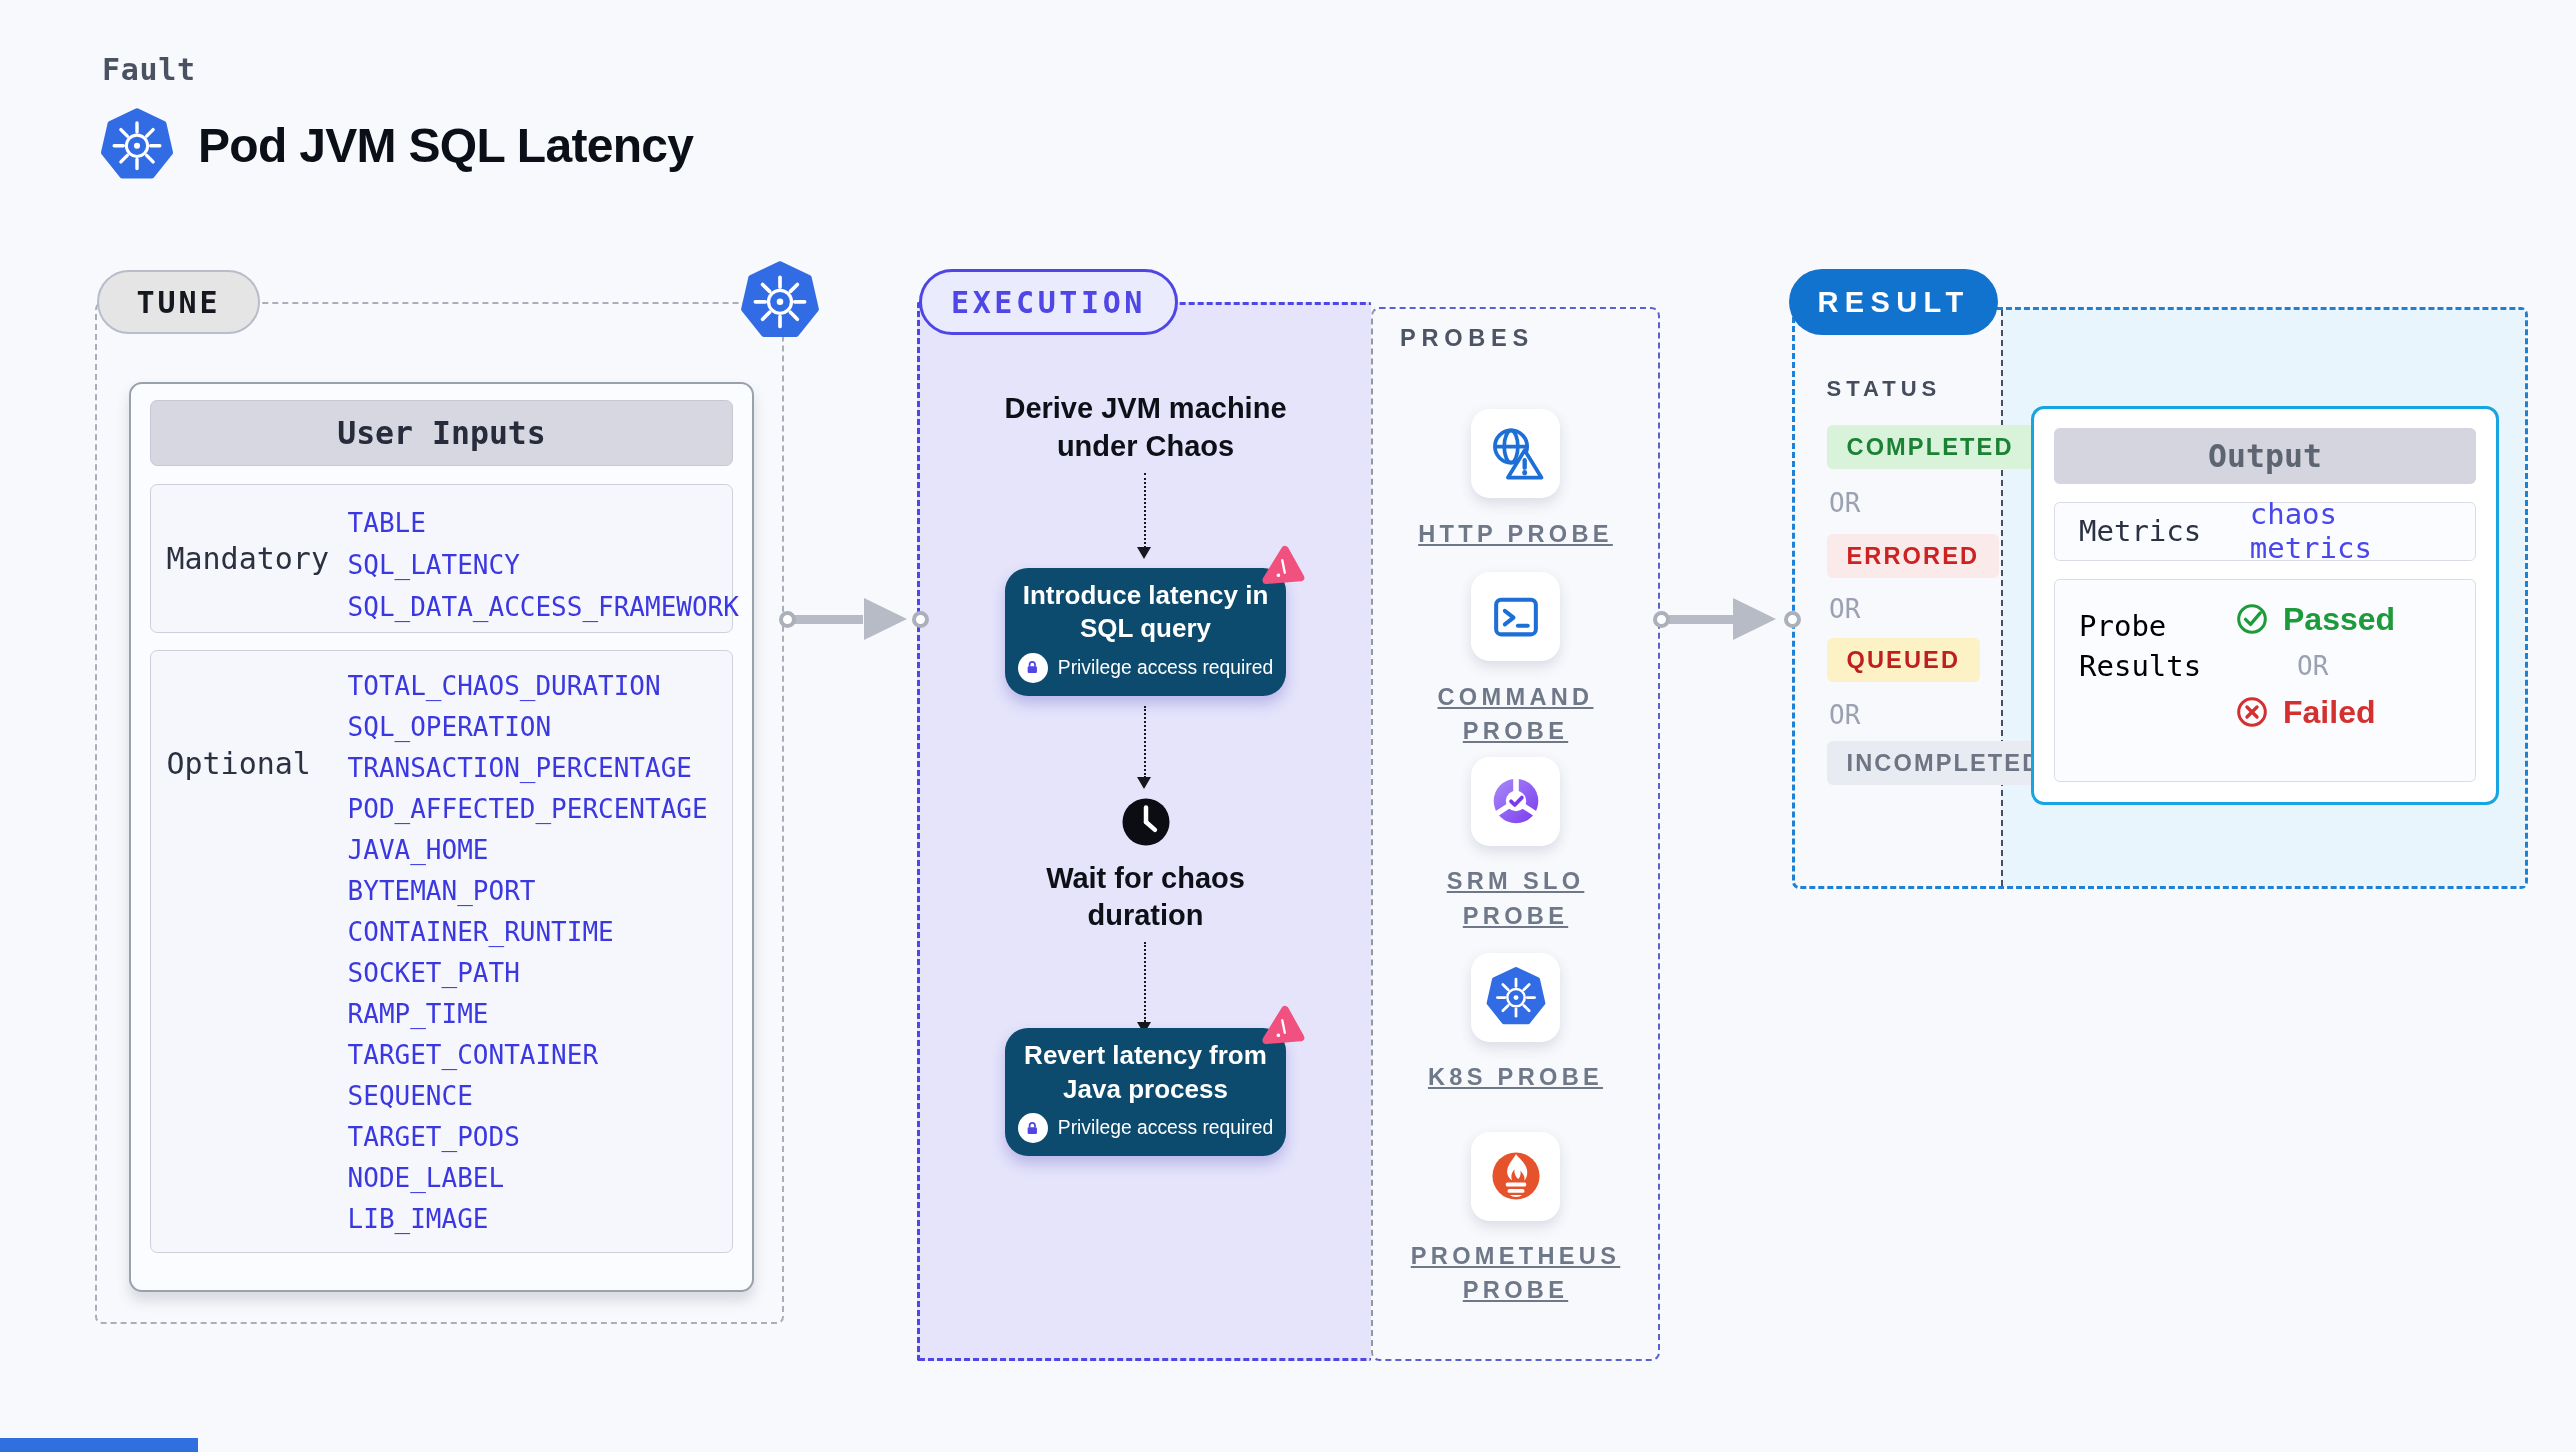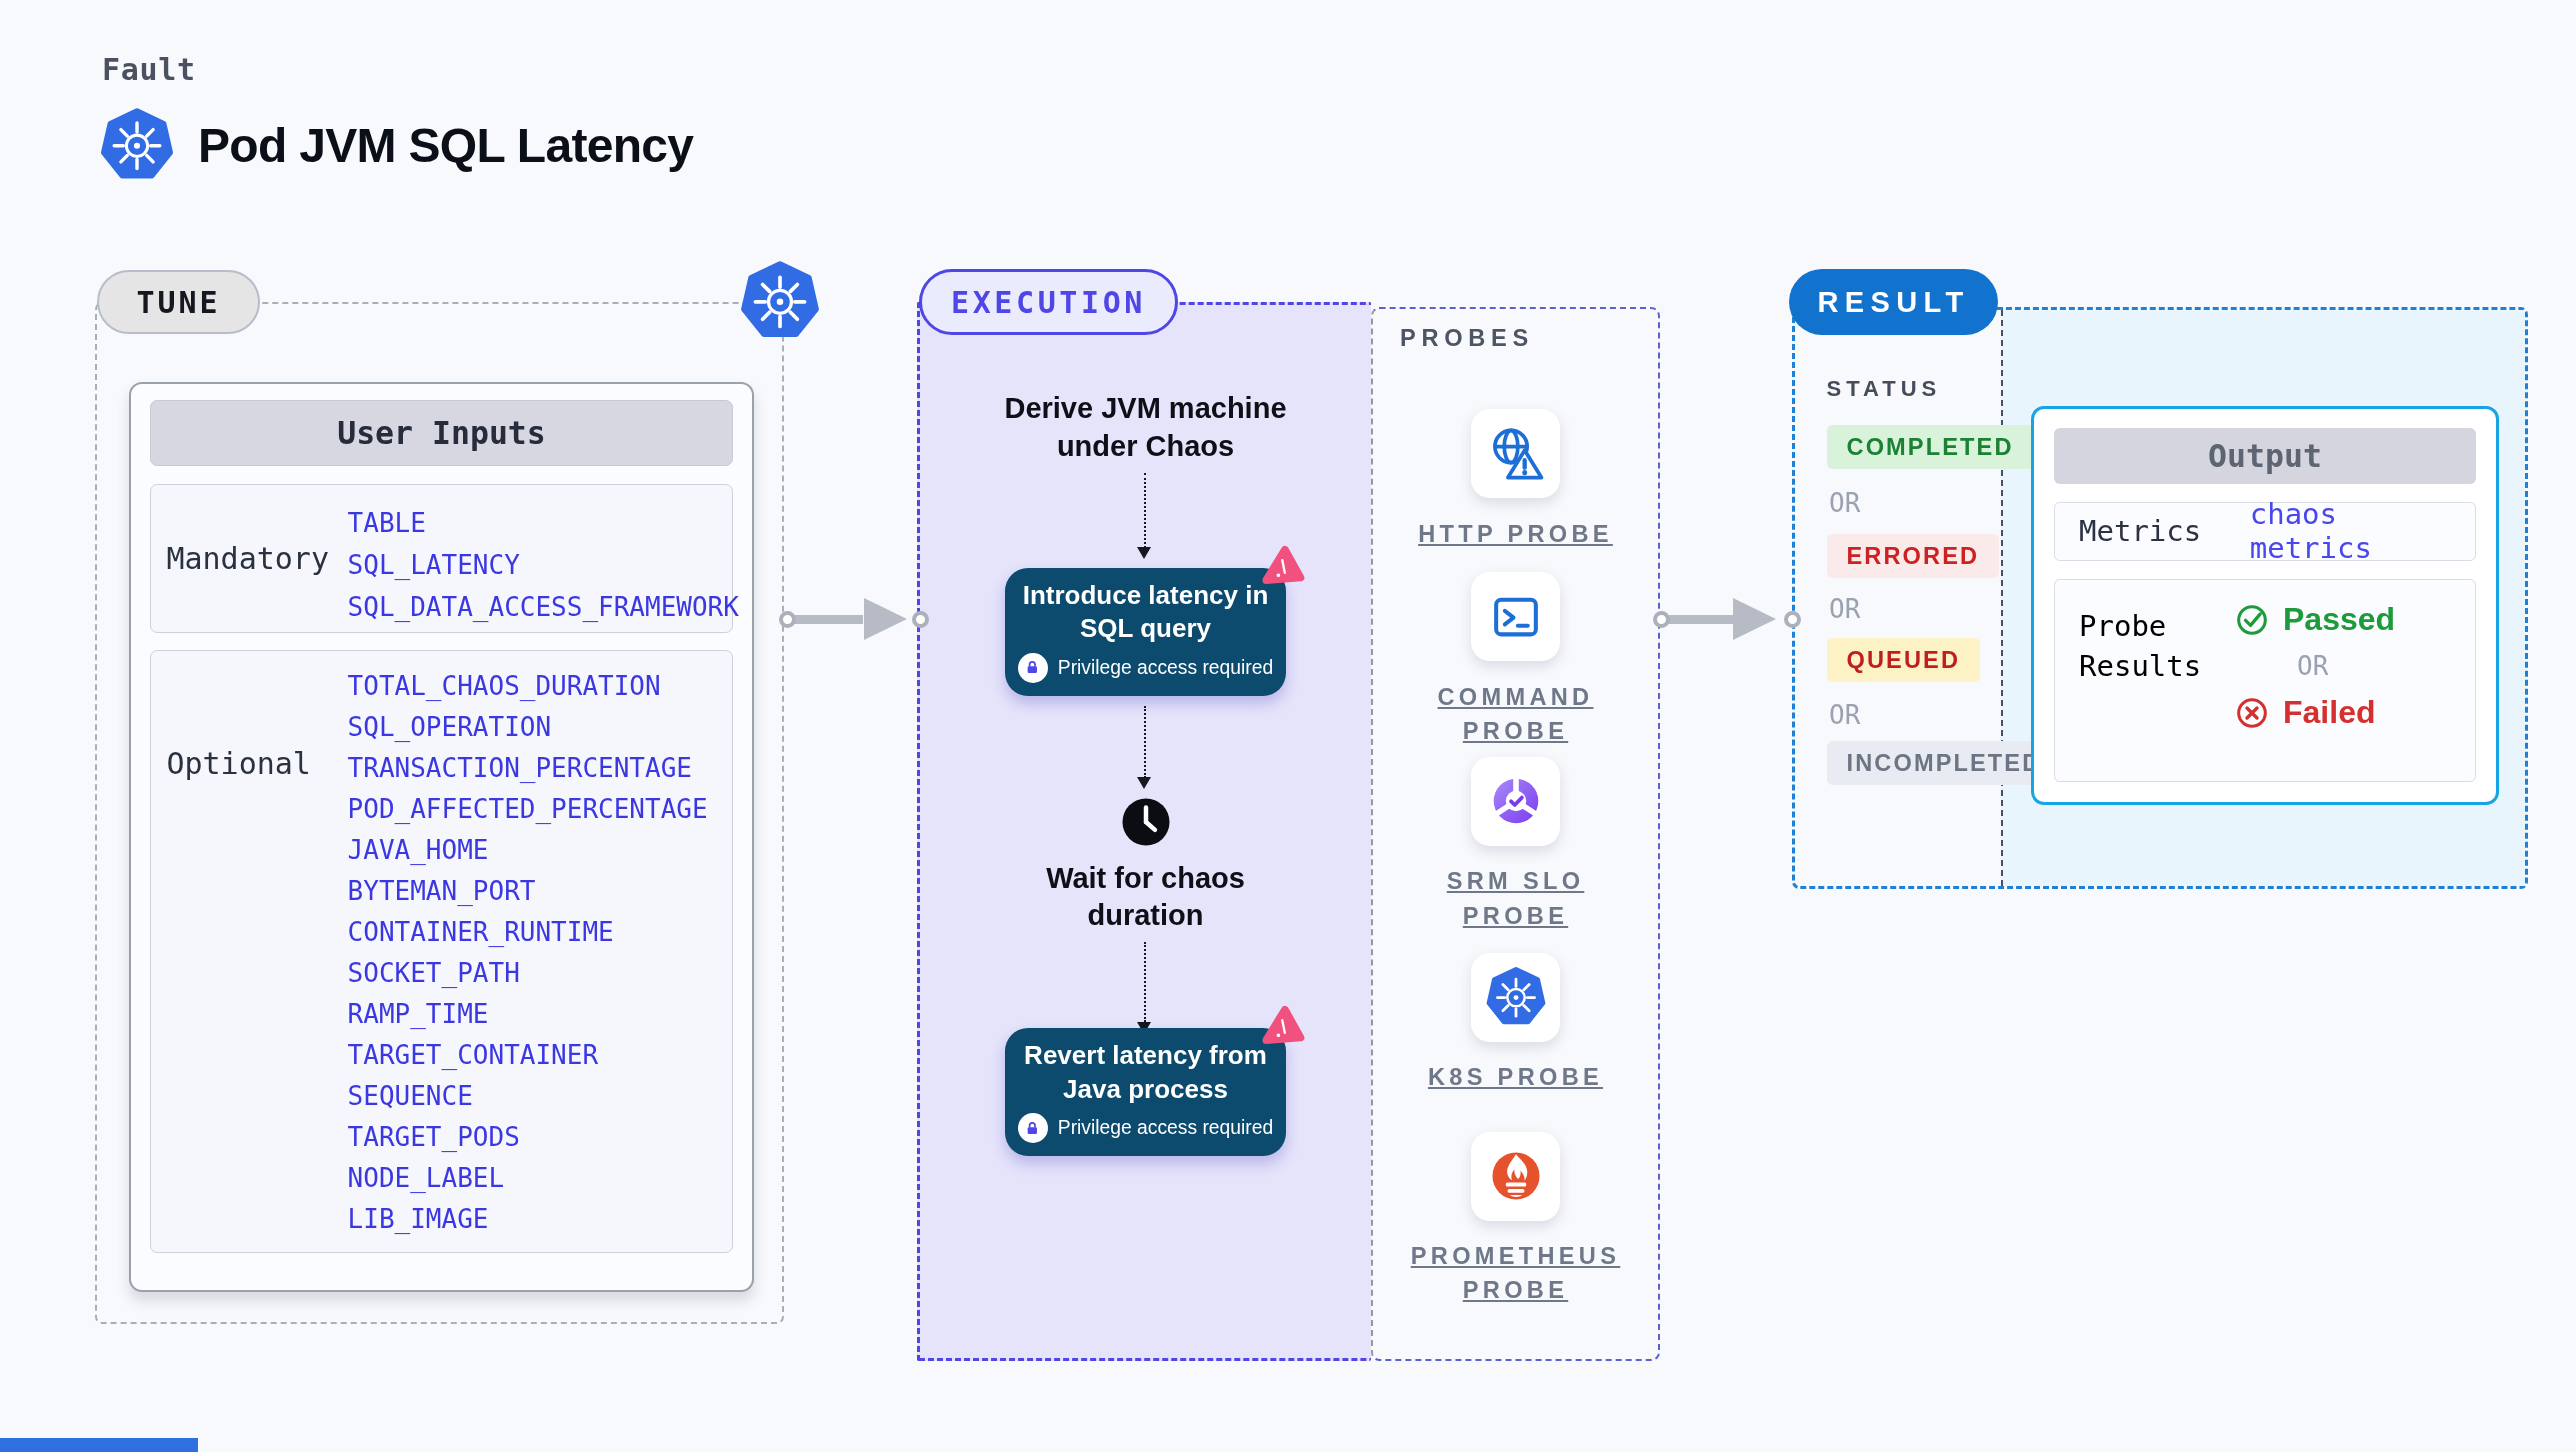--- a/index.html
+++ b/index.html
@@ -136,21 +136,21 @@
                    font-weight:700; font-size:31.5px; color:#5d6472; margin-bottom:18px; }
   .output-row { border:1.4px solid #d9dbe5; border-radius:5.7px; background:#fbfcff; }
   .metrics-row { height:59px; display:flex; align-items:center; }
   .metrics-label { font-family:"DejaVu Sans Mono",monospace; font-size:29px; color:#2b3242;
                    padding-left:24px; width:196px; }
   .metrics-value { font-family:"DejaVu Sans Mono",monospace; font-size:29px; color:#4946ec; }
   .proberes-row { height:203px; margin-top:18px; display:grid; grid-template-columns:179px 1fr; }
   .proberes-label { font-family:"DejaVu Sans Mono",monospace; font-size:29px; color:#000000;
                     line-height:1.4; padding-left:24px; padding-top:26px; }
   .proberes-values { padding-top:21.5px; display:flex; flex-direction:column; align-items:flex-start; }
-  .pf-row { display:flex; align-items:flex-end; gap:13px; }
+  .pf-row { display:flex; align-items:flex-start; gap:13px; }
   .pf-row svg { width:36px; height:36px; }
   .passed-text { font-size:32px; font-weight:700; color:#1d9b3a; }
   .failed-text { font-size:32px; font-weight:700; color:#d3302f; }
   .output-or { font-family:"DejaVu Sans Mono",monospace; font-size:26px; color:#99a1b3;
                margin:13px 0 13px 63px; }
 
   .bottom-bar { position:absolute; left:0; top:1438px; width:198px; height:13.6px; background:#2f6fe0; }
 
   .defs-hidden { position:absolute; width:0; height:0; overflow:hidden; }
 </style>

